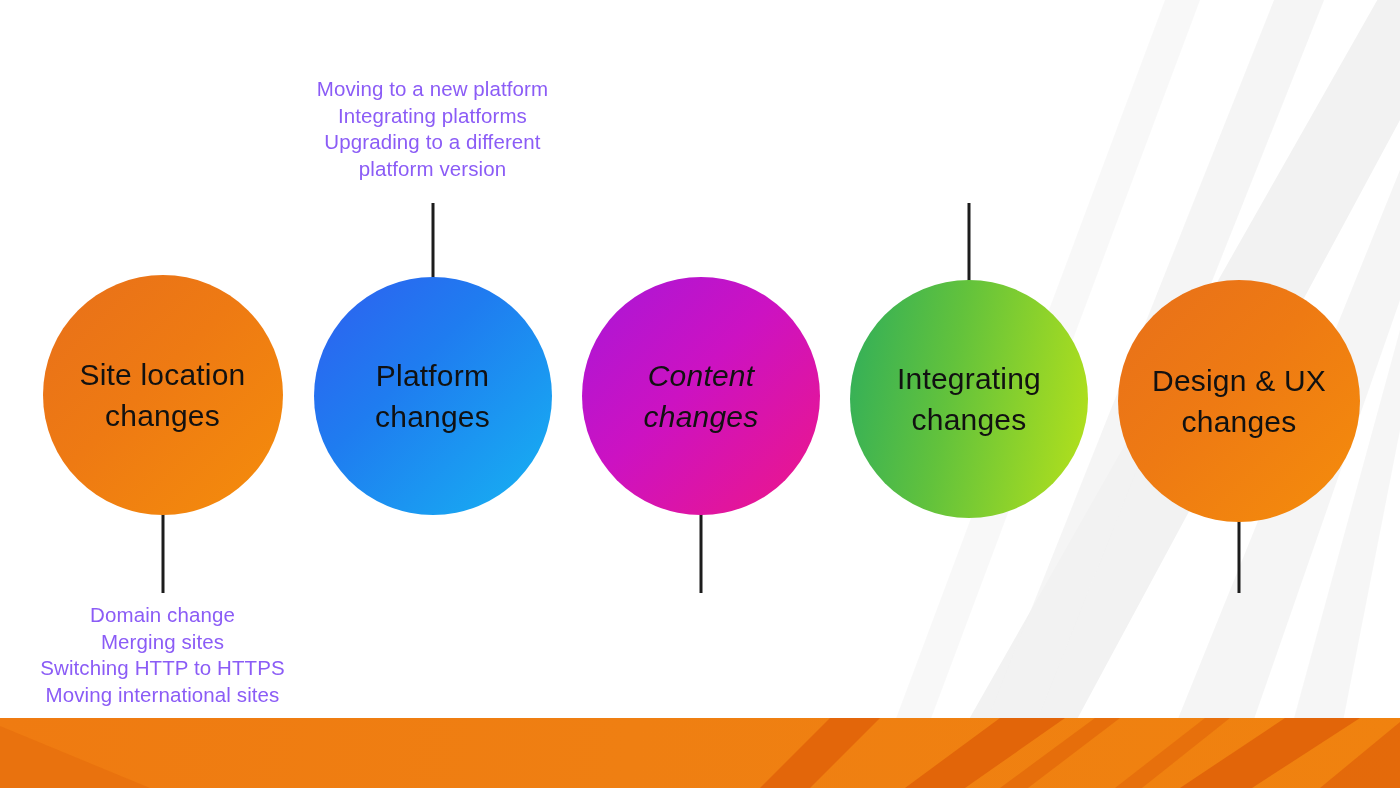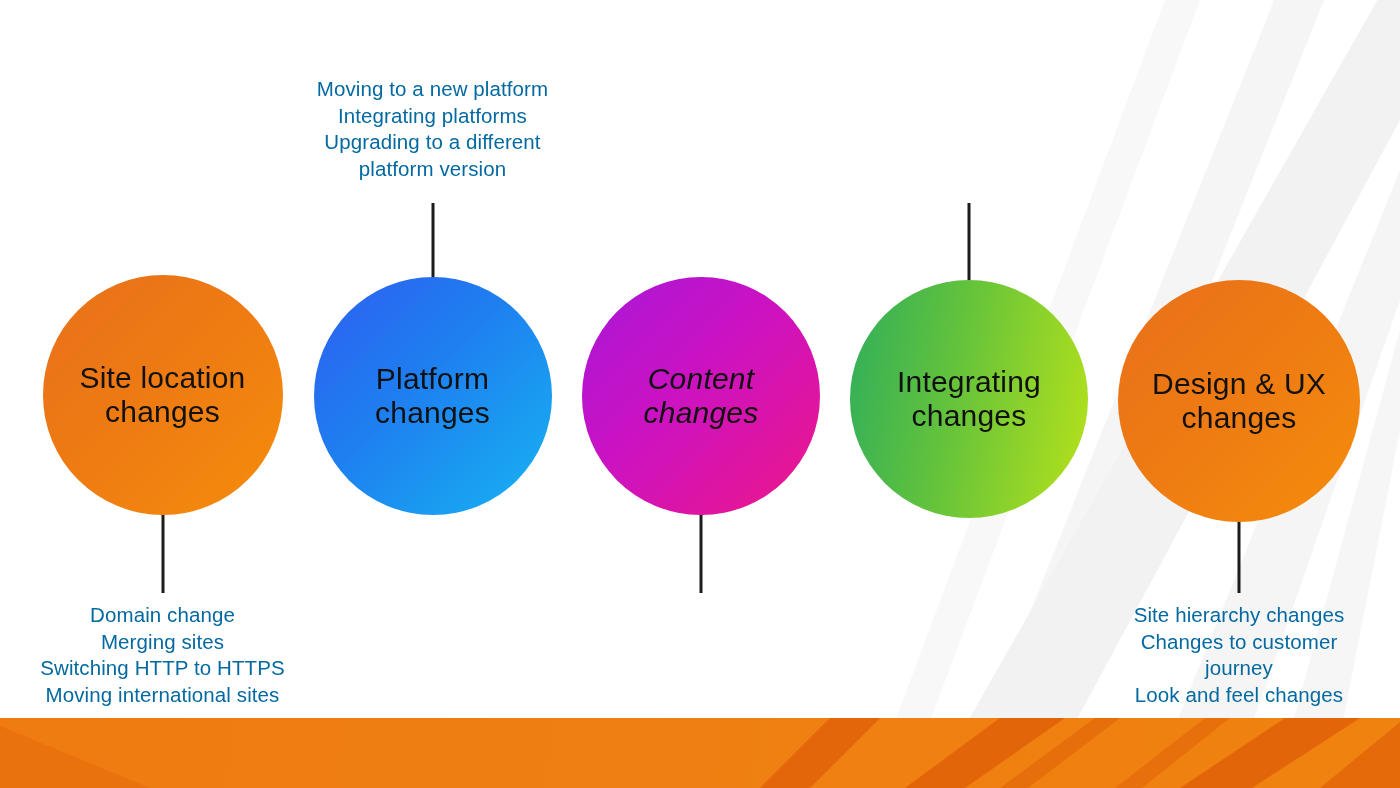--- a/index.html
+++ b/index.html
@@ -52,21 +52,21 @@
     position: absolute;
     top: 0;
     height: 718px;
   }
 
   .top-text, .bottom-text {
     position: absolute;
     left: 0;
     width: 100%;
     text-align: center;
-    color: #0369a1;
+    color: #8b5cf6;
     font-size: 20.5px;
     line-height: 26.6px;
     letter-spacing: 0.1px;
     white-space: pre-line;
   }
   .top-text  { top: 76px; }
   .bottom-text { top: 602px; }
 
   
   .stem {
@@ -84,21 +84,21 @@
     position: absolute;
     left: 50%;
     transform: translateX(-50%);
     border-radius: 50%;
     display: flex;
     align-items: center;
     justify-content: center;
     text-align: center;
     color: #111111;
     font-size: 30px;
-    line-height: 34px;
+    line-height: 41px;
     letter-spacing: 0.2px;
     white-space: pre-line;
     z-index: 2;
   }
 
   
   #col-0 { left: 0px;    width: 325px; }
   #col-1 { left: 280px;  width: 305px; }
   #col-2 { left: 550px;  width: 302px; font-style: italic; }
   #col-3 { left: 840px;  width: 258px; }
@@ -163,24 +163,20 @@
     <div class="col" id="col-3">
       <div class="stem stem-top"></div>
       <div class="circle" id="circle-3">Integrating
 changes</div>
     </div>
 
     <div class="col" id="col-4">
       <div class="circle" id="circle-4">Design &amp; UX
 changes</div>
       <div class="stem stem-bottom"></div>
-      <div class="bottom-text">Site hierarchy changes
-Changes to customer
-journey
-Look and feel changes</div>
     </div>
 
   </div>
 
   <div class="footer-band">
     <svg viewBox="0 0 1400 70" preserveAspectRatio="none" aria-hidden="true">
       <g>
         <path d="M760,70 L830,0 L880,0 L810,70 Z" fill="#e06209" opacity="0.85"></path>
         <path d="M905,70 L1000,0 L1065,0 L965,70 Z" fill="#e06209" opacity="0.9"></path>
         <path d="M1000,70 L1095,0 L1120,0 L1028,70 Z" fill="#e06209" opacity="0.6"></path>

